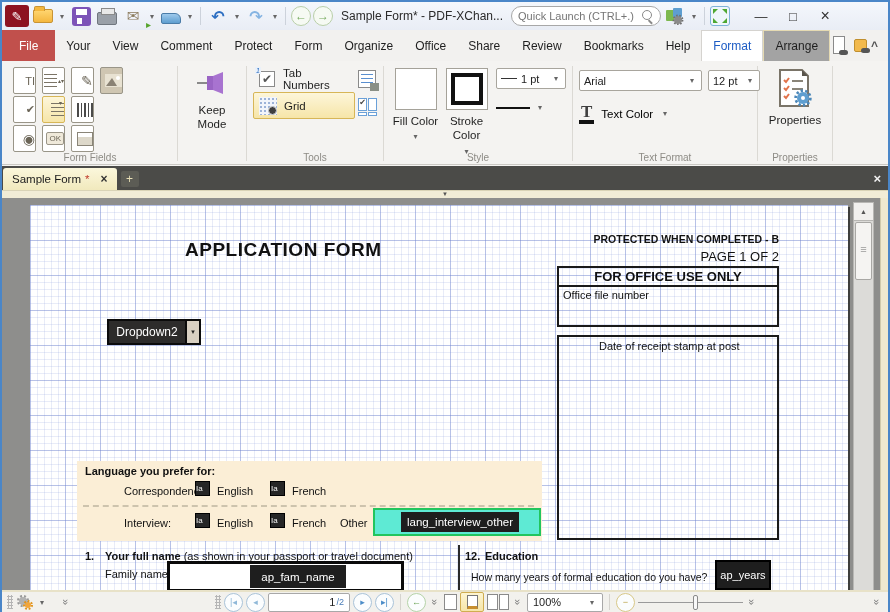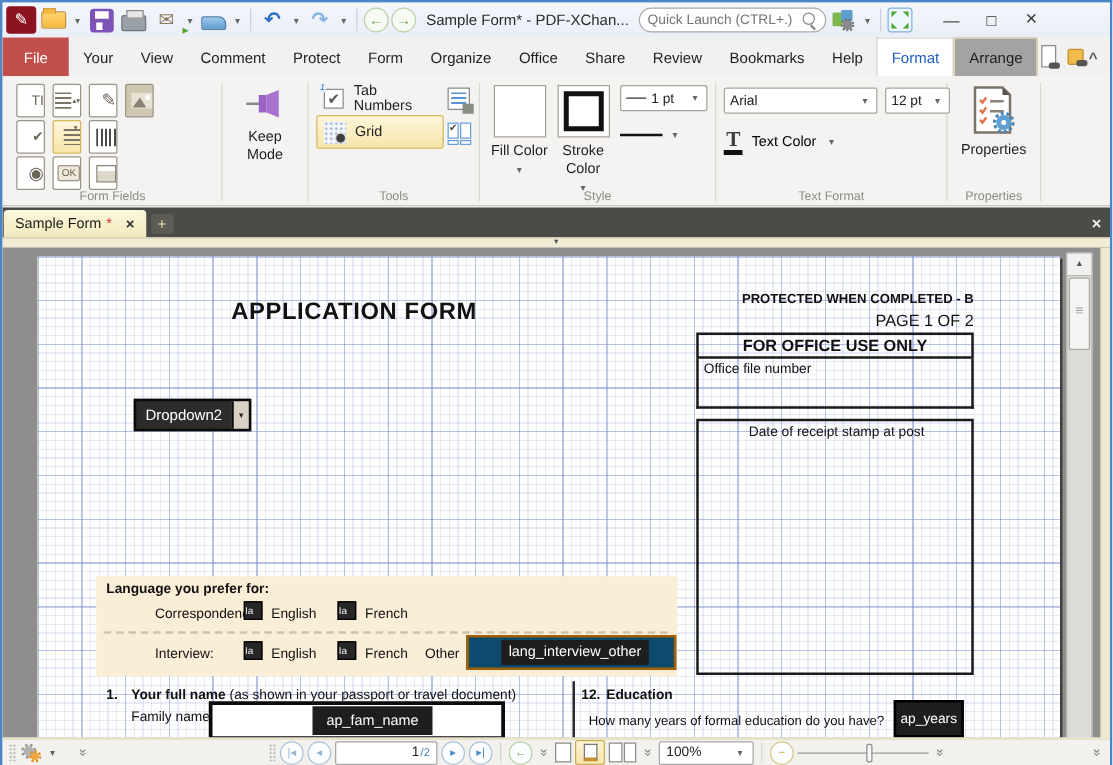--- a/index.html
+++ b/index.html
@@ -108,21 +108,21 @@
   .dd .dbt{width:14px;background:#d8d0c2;border-left:2px solid #0b0b0b;color:#222;font-size:7px;display:flex;align-items:center;justify-content:center}
   .dd.sel{background:#2f90ee}
   .selwrap{position:absolute;left:68px;top:146px;width:112px;height:40px}
   .ants{position:absolute;inset:4px 3px;border:2px dashed #3a6db5;opacity:.85}
   .hdl{position:absolute;width:9px;height:9px;background:linear-gradient(#fbeeb8,#ecd387);border:1px solid #8f7a35;border-radius:2px}
   .ring{position:absolute;left:50%;top:50%;width:11px;height:11px;margin:-6px 0 0 -6px;border:1.5px solid rgba(235,240,248,.85);border-radius:50%}
   .peach{left:47px;top:256px;width:465px;height:80px;background:#fbeed6;font-size:11px}
   .peach .rel{position:absolute}
   .cbsq{position:absolute;width:15px;height:15px;background:#262626;border:1px solid #000;color:#f2f2f2;font-size:8px;line-height:13px}
   .dashline{position:absolute;left:6px;right:8px;top:44px;border-top:2px dashed #cdc3ad}
-  .ofield{position:absolute;left:296px;top:47px;width:168px;height:28px;background:#0c4a6e;border:2px solid #a16207}
+  .ofield{position:absolute;left:296px;top:47px;width:168px;height:28px;background:#5eead4;border:2px solid #22c55e}
   .ofield .dk{position:absolute;left:26px;top:2px;bottom:2px;width:118px;background:#1e1e1e;color:#fff;font-size:11.5px;display:flex;align-items:center;justify-content:center}
   .q1num{left:55px;top:345px;font-weight:bold;font-size:11px}
   .q1t{left:75px;top:345px;font-size:11px}
   .q1fam{left:75px;top:363px;font-size:11px}
   .q1field{left:137px;top:356px;width:237px;height:31px;background:#fff;border:3px solid #0a0a0a}
   .q1field .dk{position:absolute;left:80px;top:1px;bottom:1px;width:96px;background:#1e1e1e;color:#fff;font-size:11.5px;display:flex;align-items:center;justify-content:center}
   .vdiv{left:428px;top:340px;width:2px;height:47px;background:#2a2a2a}
   .q12num{left:435px;top:345px;font-weight:bold;font-size:11px}
   .q12t{left:455px;top:345px;font-weight:bold;font-size:11px}
   .q12q{left:441px;top:366px;font-size:10.5px}

